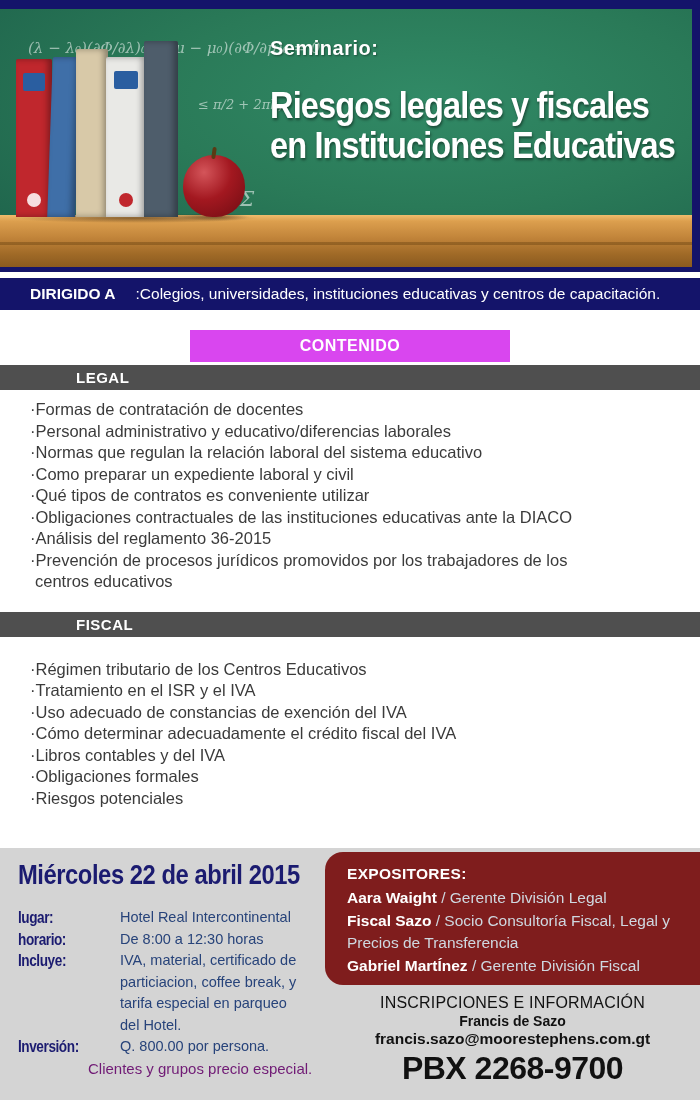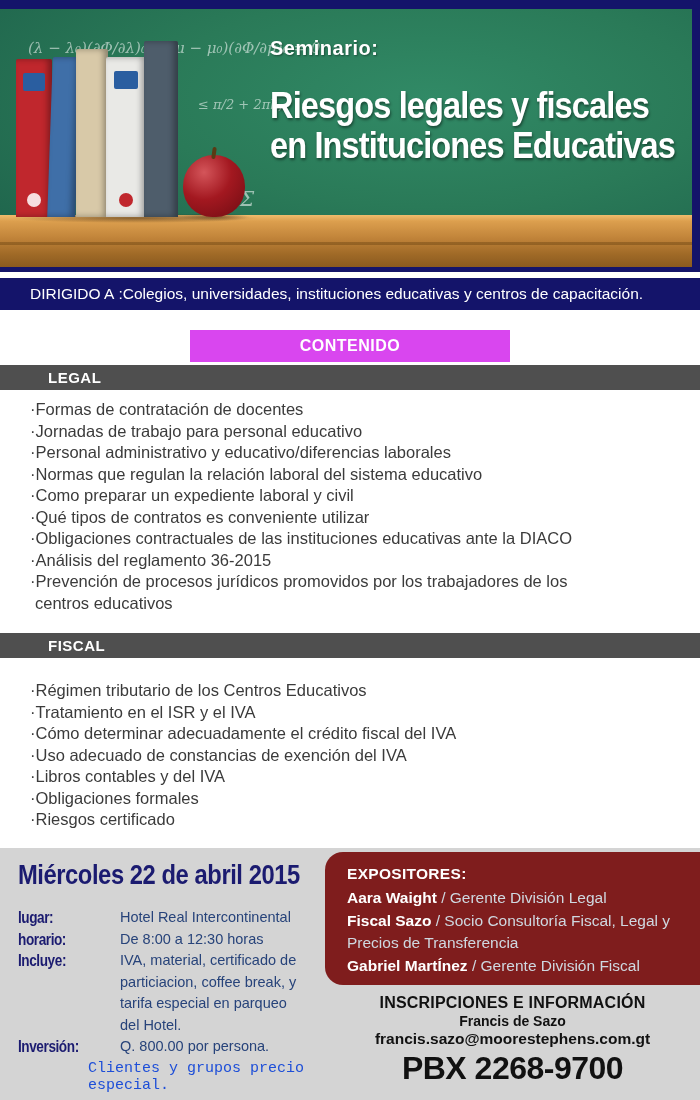--- a/index.html
+++ b/index.html
@@ -37,55 +37,55 @@
                   background:radial-gradient(ellipse, rgba(40,20,5,.45), transparent 70%); }
   .headline { position:absolute; left:270px; top:28px; }
   .kicker { color:#fff; font-weight:bold; font-size:20px; letter-spacing:.5px; text-shadow:1px 1px 2px rgba(0,0,0,.4); }
   .title { margin-top:26px; color:#fff; font-weight:bold; font-size:37px; line-height:40px;
            letter-spacing:-1px; transform:scaleX(.88); transform-origin:left top;
            text-shadow:1px 2px 3px rgba(0,0,0,.45); white-space:nowrap; }
 
   
   .dirigido { margin-top:6px; height:32px; background:#14146a; color:#fff;
               display:flex; align-items:center; padding-left:30px; font-size:15.5px; }
-  .dirigido b { font-weight:normal; margin-right:4px; }
+  .dirigido b { font-weight:bold; margin-right:20px; }
 
   
   .contenido { margin:20px 0 3px 190px; width:320px; height:32px; background:#d946ef;
                color:#fff; font-weight:bold; font-size:16px; text-align:center; line-height:32px; letter-spacing:.5px; }
 
   
   .section-bar { height:25px; background:#4f4f4f; color:#fff; font-weight:bold; font-size:15px;
-                 line-height:25px; padding-left:48px; letter-spacing:.5px; }
+                 line-height:25px; padding-left:76px; letter-spacing:.5px; }
   .topic-list { list-style:none; padding:9px 30px 0 30px; width:640px; }
   .topic-list li { font-size:16.5px; line-height:21.5px; color:#3b3b3b; padding-left:5px; text-indent:-5px; }
   .topic-list li::before { content:"·"; }
   .fiscal-bar { margin-top:19px; }
   .fiscal-list { padding-top:22px; }
 
   
   .bottom { position:absolute; left:0; top:848px; width:700px; height:320px; background:#d4d4d4; }
   .event { position:absolute; left:18px; top:12px; width:305px; }
   .event-date { color:#1b1b70; font-weight:bold; font-size:27px; letter-spacing:-.5px;
                 transform:scaleX(.88); transform-origin:left top; white-space:nowrap; }
   .detail-rows { margin-top:16px; }
   .detail-row { display:flex;gap:34px; }
   .detail-label { width:68px; flex:0 0 68px; color:#1b1b70; font-weight:bold; font-size:16px;
                   line-height:21.5px; letter-spacing:-.5px; transform:scaleX(.85); transform-origin:left top; }
   .detail-value { color:#27437a; font-size:14.5px; line-height:21.5px; }
-  .promo { margin:2px 0 0 70px; color:#1d4ed8; font-size:15px;font-family:Liberation Mono, monospace; }
+  .promo { margin:2px 0 0 70px; color:#701a75; font-size:15px; }
 
   .expositores { position:absolute; left:325px; top:4px; width:375px; height:133px;
                  background:#7f1d1d; border-radius:18px 0 0 18px; padding:13px 8px 0 22px; }
   .expo-heading { color:#fff; font-weight:bold; font-size:15.5px; letter-spacing:.3px; margin-bottom:4px; }
   .speaker { color:#cfd8e0; font-size:15.5px; line-height:22.5px; }
   .speaker b { color:#fff; font-weight:bold; }
 
   .inscripciones { position:absolute; left:330px; top:146px; width:365px; text-align:center; color:#111; }
-  .insc-heading { font-weight:bold; font-size:16px; letter-spacing:.2px; }
+  .insc-heading { font-weight:normal; font-size:16px; letter-spacing:.2px; }
   .insc-contact { font-weight:bold; font-size:14px; margin-top:1px; }
   .insc-email { font-weight:bold; font-size:15.5px; margin-top:1px; }
   .insc-phone { font-weight:bold; font-size:32px; letter-spacing:-.5px; margin-top:2px; }
 </style>
 </head>
 <body>
 
 <div class="page">
 
   <div class="hero">
@@ -129,39 +129,38 @@
   <div class="dirigido">
     <b>DIRIGIDO A</b>
     <span>:Colegios, universidades, instituciones educativas y centros de capacitación.</span>
   </div>
 
   <div class="contenido">CONTENIDO</div>
 
   <div class="section-bar">LEGAL</div>
   <ul class="topic-list">
     <li>Formas de contratación de docentes</li>
-    <li>Jornadas de trabajo para personal educativo</li>
     <li>Personal administrativo y educativo/diferencias laborales</li>
     <li>Normas que regulan la relación laboral del sistema educativo</li>
     <li>Como preparar un expediente laboral y civil</li>
     <li>Qué tipos de contratos es conveniente utilizar</li>
     <li>Obligaciones contractuales de las instituciones educativas ante la DIACO</li>
     <li>Análisis del reglamento 36-2015</li>
     <li>Prevención de procesos jurídicos promovidos por los trabajadores de los centros educativos</li>
   </ul>
 
   <div class="section-bar fiscal-bar">FISCAL</div>
   <ul class="topic-list fiscal-list">
     <li>Régimen tributario de los Centros Educativos</li>
     <li>Tratamiento en el ISR y el IVA</li>
+    <li>Uso adecuado de constancias de exención del IVA</li>
     <li>Cómo determinar adecuadamente el crédito fiscal del IVA</li>
-    <li>Uso adecuado de constancias de exención del IVA</li>
     <li>Libros contables y del IVA</li>
     <li>Obligaciones formales</li>
-    <li>Riesgos certificado</li>
+    <li>Riesgos potenciales</li>
   </ul>
 
   <div class="bottom">
 
     <div class="event">
       <div class="event-date">Miércoles 22 de abril 2015</div>
       <div class="detail-rows">
         <div class="detail-row">
           <div class="detail-label">lugar:</div>
           <div class="detail-value">Hotel Real Intercontinental</div>

